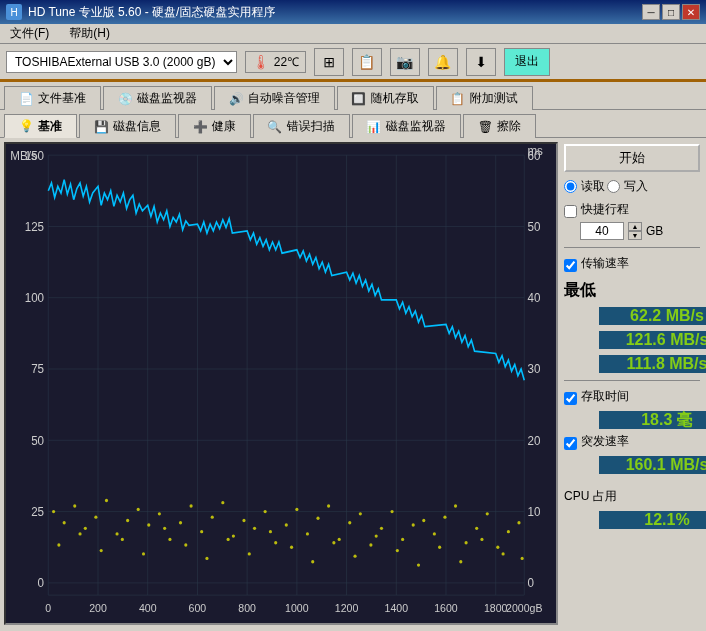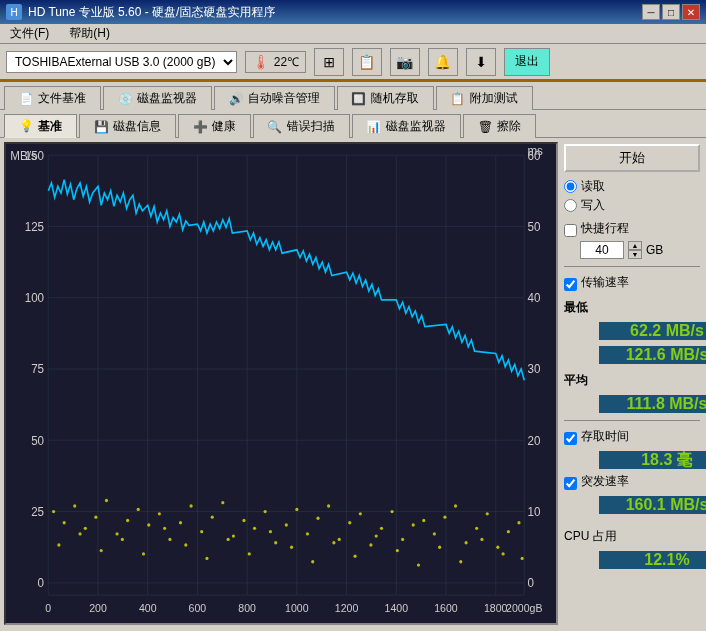--- a/index.html
+++ b/index.html
@@ -171,21 +171,21 @@
     .start-btn {
       width: 100%;
       height: 28px;
       background: #d4d0c8;
       border: 2px outset #fff;
       font-size: 13px;
       cursor: pointer;
       font-family: Liberation Mono, monospace;
     }
 
-    .radio-group { display: flex; flex-direction: column; gap: 2px; padding: 2px 0; }
+    .radio-group { display: flex; flex-direction: row; gap: 2px; padding: 2px 0; }
     .radio-item { display: flex; align-items: center; gap: 4px; font-size: 12px; cursor: pointer; }
     .radio-item input { cursor: pointer; }
 
     .checkbox-item { display: flex; align-items: flex-end; gap: 4px; font-size: 12px; cursor: pointer; }
     .checkbox-item input { cursor: pointer; }
 
     .gb-input-row {
       display: flex; align-items: center; gap: 4px; padding-left: 16px;
     }
     .gb-input {
@@ -194,21 +194,21 @@
       font-size: 12px; text-align: center;
     }
     .spin-btns { display: flex; flex-direction: column; }
     .spin-btn {
       width: 14px; height: 9px;
       border: 1px solid #888; background: #d4d0c8;
       display: flex; align-items: center; justify-content: center;
       font-size: 7px; cursor: pointer; line-height: 1;
     }
 
-    .stat-label { font-size: 12px; font-weight: bold; margin-top: 4px; }
+    .stat-label { font-size: 16px; font-weight: bold; margin-top: 4px; }
     .stat-value-box {
       width: 100%;
       height: 18px;
       background: #1a5276;
       color: #84cc16;
       font-size: 16px;
       font-weight: bold;
       display: flex; align-items: center; justify-content: center;
       margin-top: 2px;
       margin-left: 35px;
@@ -500,21 +500,20 @@
 
     <span class="stat-label">最低</span>
     <div class="stat-value-box">
       <span>62.2 MB/s</span>
     </div>
 
     <div class="stat-value-box">
       <span>121.6 MB/s</span>
     </div>
 
-    <span class="stat-label">平均</span>
     <div class="stat-value-box">
       <span>111.8 MB/s</span>
     </div>
 
     <div class="section-divider"></div>
 
     <label class="checkbox-item">
       <input type="checkbox" checked="" style="">
       <span>存取时间</span>
     </label>

